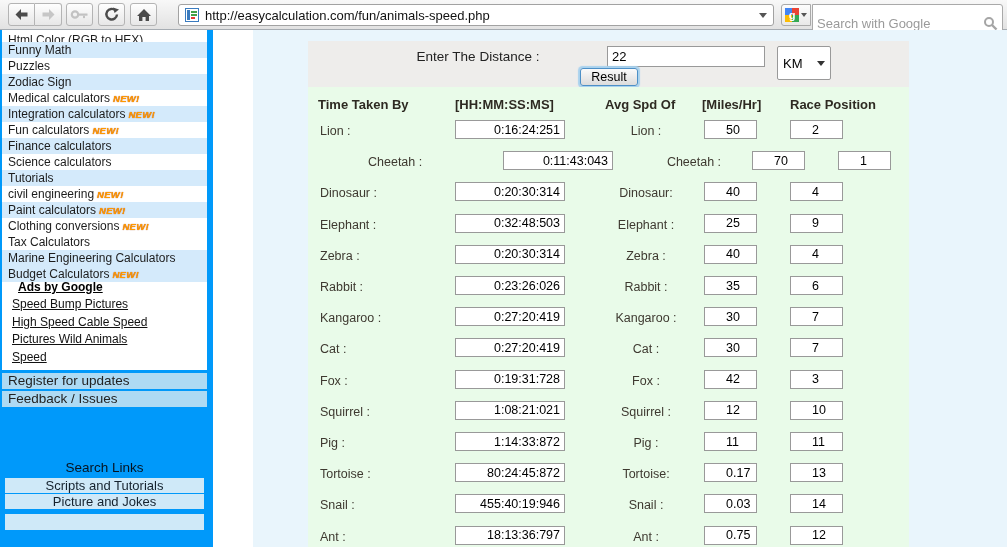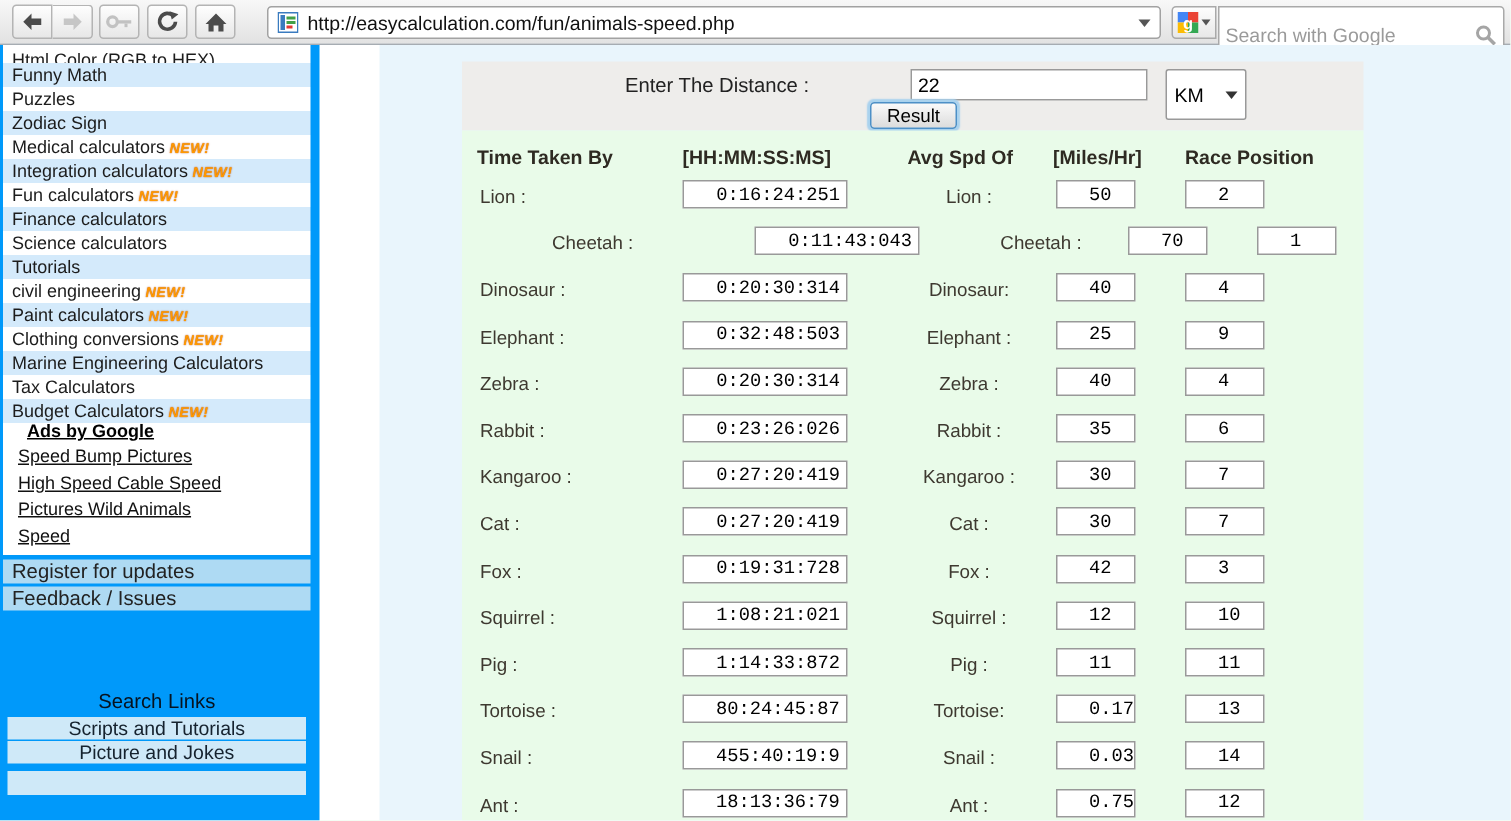--- a/index.html
+++ b/index.html
@@ -77,21 +77,21 @@
     font-family:"Liberation Sans",sans-serif; cursor:pointer; line-height:14px; }
   .green { position:absolute; left:0; top:46px; width:601px; height:460px; background:#e9fbe9; }
   .th { position:absolute; top:56px; font-size:13px; font-weight:bold; color:#2e2a22; }
   .th0 { left:10px; } .th1 { left:147px; } .th2 { left:297px; } .th3 { left:394px; } .th4 { left:482px; }
   .rows-holder { position:absolute; left:0; top:0; width:601px; height:506px; }
   .t-row { position:absolute; left:0; width:601px; height:31px; }
   .t-row span { font-size:12.5px; color:#3e3930; }
   .c-animal { position:absolute; left:12px; top:8px; }
   .c-animal2 { position:absolute; left:290px; width:96px; top:8px; text-align:center; }
   .t-row input { position:absolute; top:4px; height:19px; border:1px solid #999;
-    font-size:12.5px; color:#000; background:#fff; font-family:Liberation Mono, monospace;padding-left:21px; }
+    font-size:12.5px; color:#000; background:#fff; font-family:Liberation Sans, sans-serif;padding-left:21px; }
   .c-time { left:147px; width:110px; text-align:right; padding-right:4px; }
   .c-speed { left:396px; width:53px; padding-left:4px; }
   .c-pos  { left:482px; width:53px; padding-left:4px; }
   
   svg { display:block; }
 </style>
 </head>
 <body>
 
 <div class="toolbar">
@@ -182,22 +182,22 @@
         <div class="sb-item row-blue"><span>Zodiac Sign</span></div>
         <div class="sb-item row-white"><span>Medical calculators</span><span class="new-badge">NEW!</span></div>
         <div class="sb-item row-blue"><span>Integration calculators</span><span class="new-badge">NEW!</span></div>
         <div class="sb-item row-white"><span>Fun calculators</span><span class="new-badge">NEW!</span></div>
         <div class="sb-item row-blue"><span>Finance calculators</span></div>
         <div class="sb-item row-white"><span>Science calculators</span></div>
         <div class="sb-item row-blue"><span>Tutorials</span></div>
         <div class="sb-item row-white"><span>civil engineering</span><span class="new-badge">NEW!</span></div>
         <div class="sb-item row-blue"><span>Paint calculators</span><span class="new-badge">NEW!</span></div>
         <div class="sb-item row-white"><span>Clothing conversions</span><span class="new-badge">NEW!</span></div>
+        <div class="sb-item row-white"><span>Tax Calculators</span></div>
         <div class="sb-item row-blue"><span>Marine Engineering Calculators</span></div>
-        <div class="sb-item row-white"><span>Tax Calculators</span></div>
         <div class="sb-item row-blue"><span>Budget Calculators</span><span class="new-badge">NEW!</span></div>
       </div>
 
     <div class="ads-header">Ads by Google</div>
     <div class="ads-box">
 
     <div class="ad-link">Speed Bump Pictures</div>
         <div class="ad-link">High Speed Cable Speed</div>
         <div class="ad-link">Pictures Wild Animals</div>
         <div class="ad-link">Speed</div>

